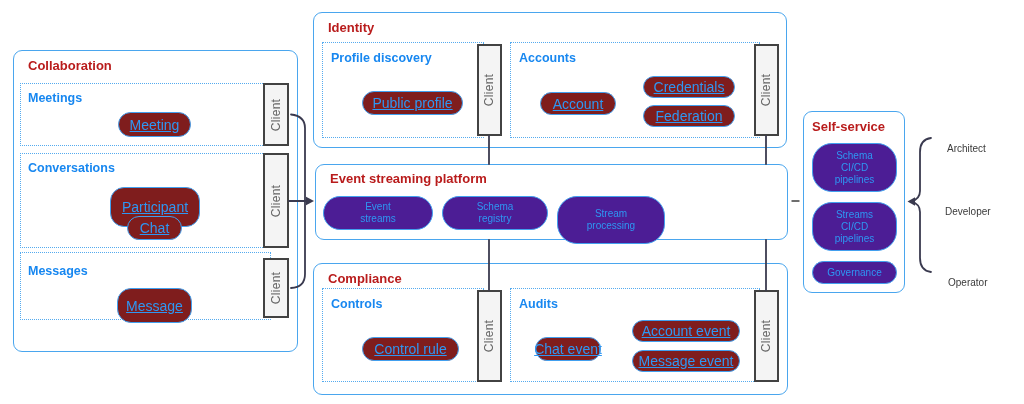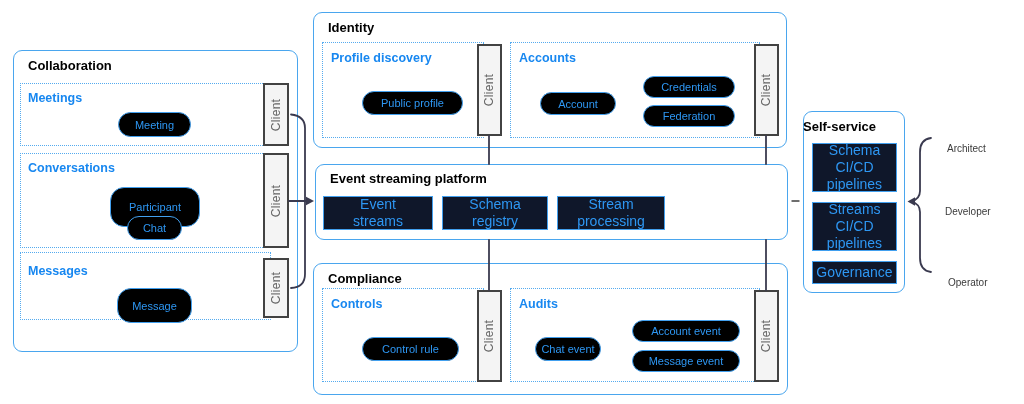--- a/index.html
+++ b/index.html
@@ -11,47 +11,47 @@
   .abs{position:absolute;box-sizing:border-box;}
   
   .box{
     border:1.5px solid #4aa6ee;border-radius:9px;background:#ffffff;
   }
   
   .dotted{
     border:1.5px dotted #55abef;background:#ffffff;
   }
   .box-title{
-    font-size:13px;font-weight:bold;color:#000000;white-space:nowrap;line-height:1.1;
+    font-size:13px;font-weight:bold;color:#b91c1c;white-space:nowrap;line-height:1.1;
   }
   .sec-title{
     font-size:12.5px;font-weight:bold;color:#1787f0;white-space:nowrap;line-height:1.1;
   }
   .pill{
     display:flex;align-items:center;justify-content:center;
-    border:1.5px solid #42a0ef;border-radius:14px;background:#000000;
-    color:#2e97f3;font-size:11px;white-space:nowrap;
+    border:1.5px solid #42a0ef;border-radius:14px;background:#7f1d1d;
+    color:#2e97f3;font-size:14px;white-space:nowrap;text-decoration:underline;
   }
   .component{
     display:flex;align-items:center;justify-content:center;text-align:center;
-    border:1.5px solid #42a0ef;border-radius:0;background:#0f172a;
-    color:#2e97f3;font-size:14px;line-height:1.2;white-space:pre-line;
+    border:1.5px solid #42a0ef;border-radius:20px;background:#4c1d95;
+    color:#2e97f3;font-size:10px;line-height:1.2;white-space:pre-line;
   }
   .client{
     display:flex;align-items:center;justify-content:center;
     border:2px solid #424242;background:#f4f4f4;
   }
   .client span{
     transform:rotate(-90deg);font-size:12px;color:#646464;white-space:nowrap;letter-spacing:.3px;
   }
   .role{
     font-size:10px;color:#3a3a3a;white-space:nowrap;line-height:1.1;margin-top:12px;
   }
   svg.lines{position:absolute;left:0;top:0;pointer-events:none;z-index:30;}
-  .ss-title{width:82px;text-align:left;}
+  .ss-title{width:82px;text-align:right;}
 </style>
 </head>
 <body>
 
 <div class="canvas">
 
   <div class="abs box" style="left:13px;top:50px;width:285px;height:302px"></div>
   <div class="abs box-title" style="left:28px;top:59px">Collaboration</div>
 
   <div class="abs dotted" style="left:20px;top:83px;width:251px;height:63px"></div>
@@ -94,21 +94,21 @@
   <div class="abs client" style="left:754px;top:44px;width:25px;height:92px">
       <span>Client</span>
     </div>
 
   <div class="abs box" style="left:315px;top:164px;width:473px;height:76px"></div>
   <div class="abs box-title" style="left:330px;top:172px">Event streaming platform</div>
   <div class="abs component" style="left:323px;top:196px;width:110px;height:34px">Event
 streams</div>
   <div class="abs component" style="left:442px;top:196px;width:106px;height:34px">Schema
 registry</div>
-  <div class="abs component" style="left:557px;top:196px;width:108px;height:34px">Stream
+  <div class="abs component" style="left:557px;top:196px;width:108px;height:48px">Stream
 processing</div>
 
   <div class="abs box" style="left:313px;top:263px;width:475px;height:132px"></div>
   <div class="abs box-title" style="left:328px;top:272px">Compliance</div>
 
   <div class="abs dotted" style="left:322px;top:288px;width:162px;height:94px"></div>
   <div class="abs sec-title" style="left:331px;top:298px">Controls</div>
   <div class="abs pill" style="left:362px;top:337px;width:97px;height:24px">Control rule</div>
   <div class="abs client" style="left:477px;top:290px;width:25px;height:92px">
       <span>Client</span>

